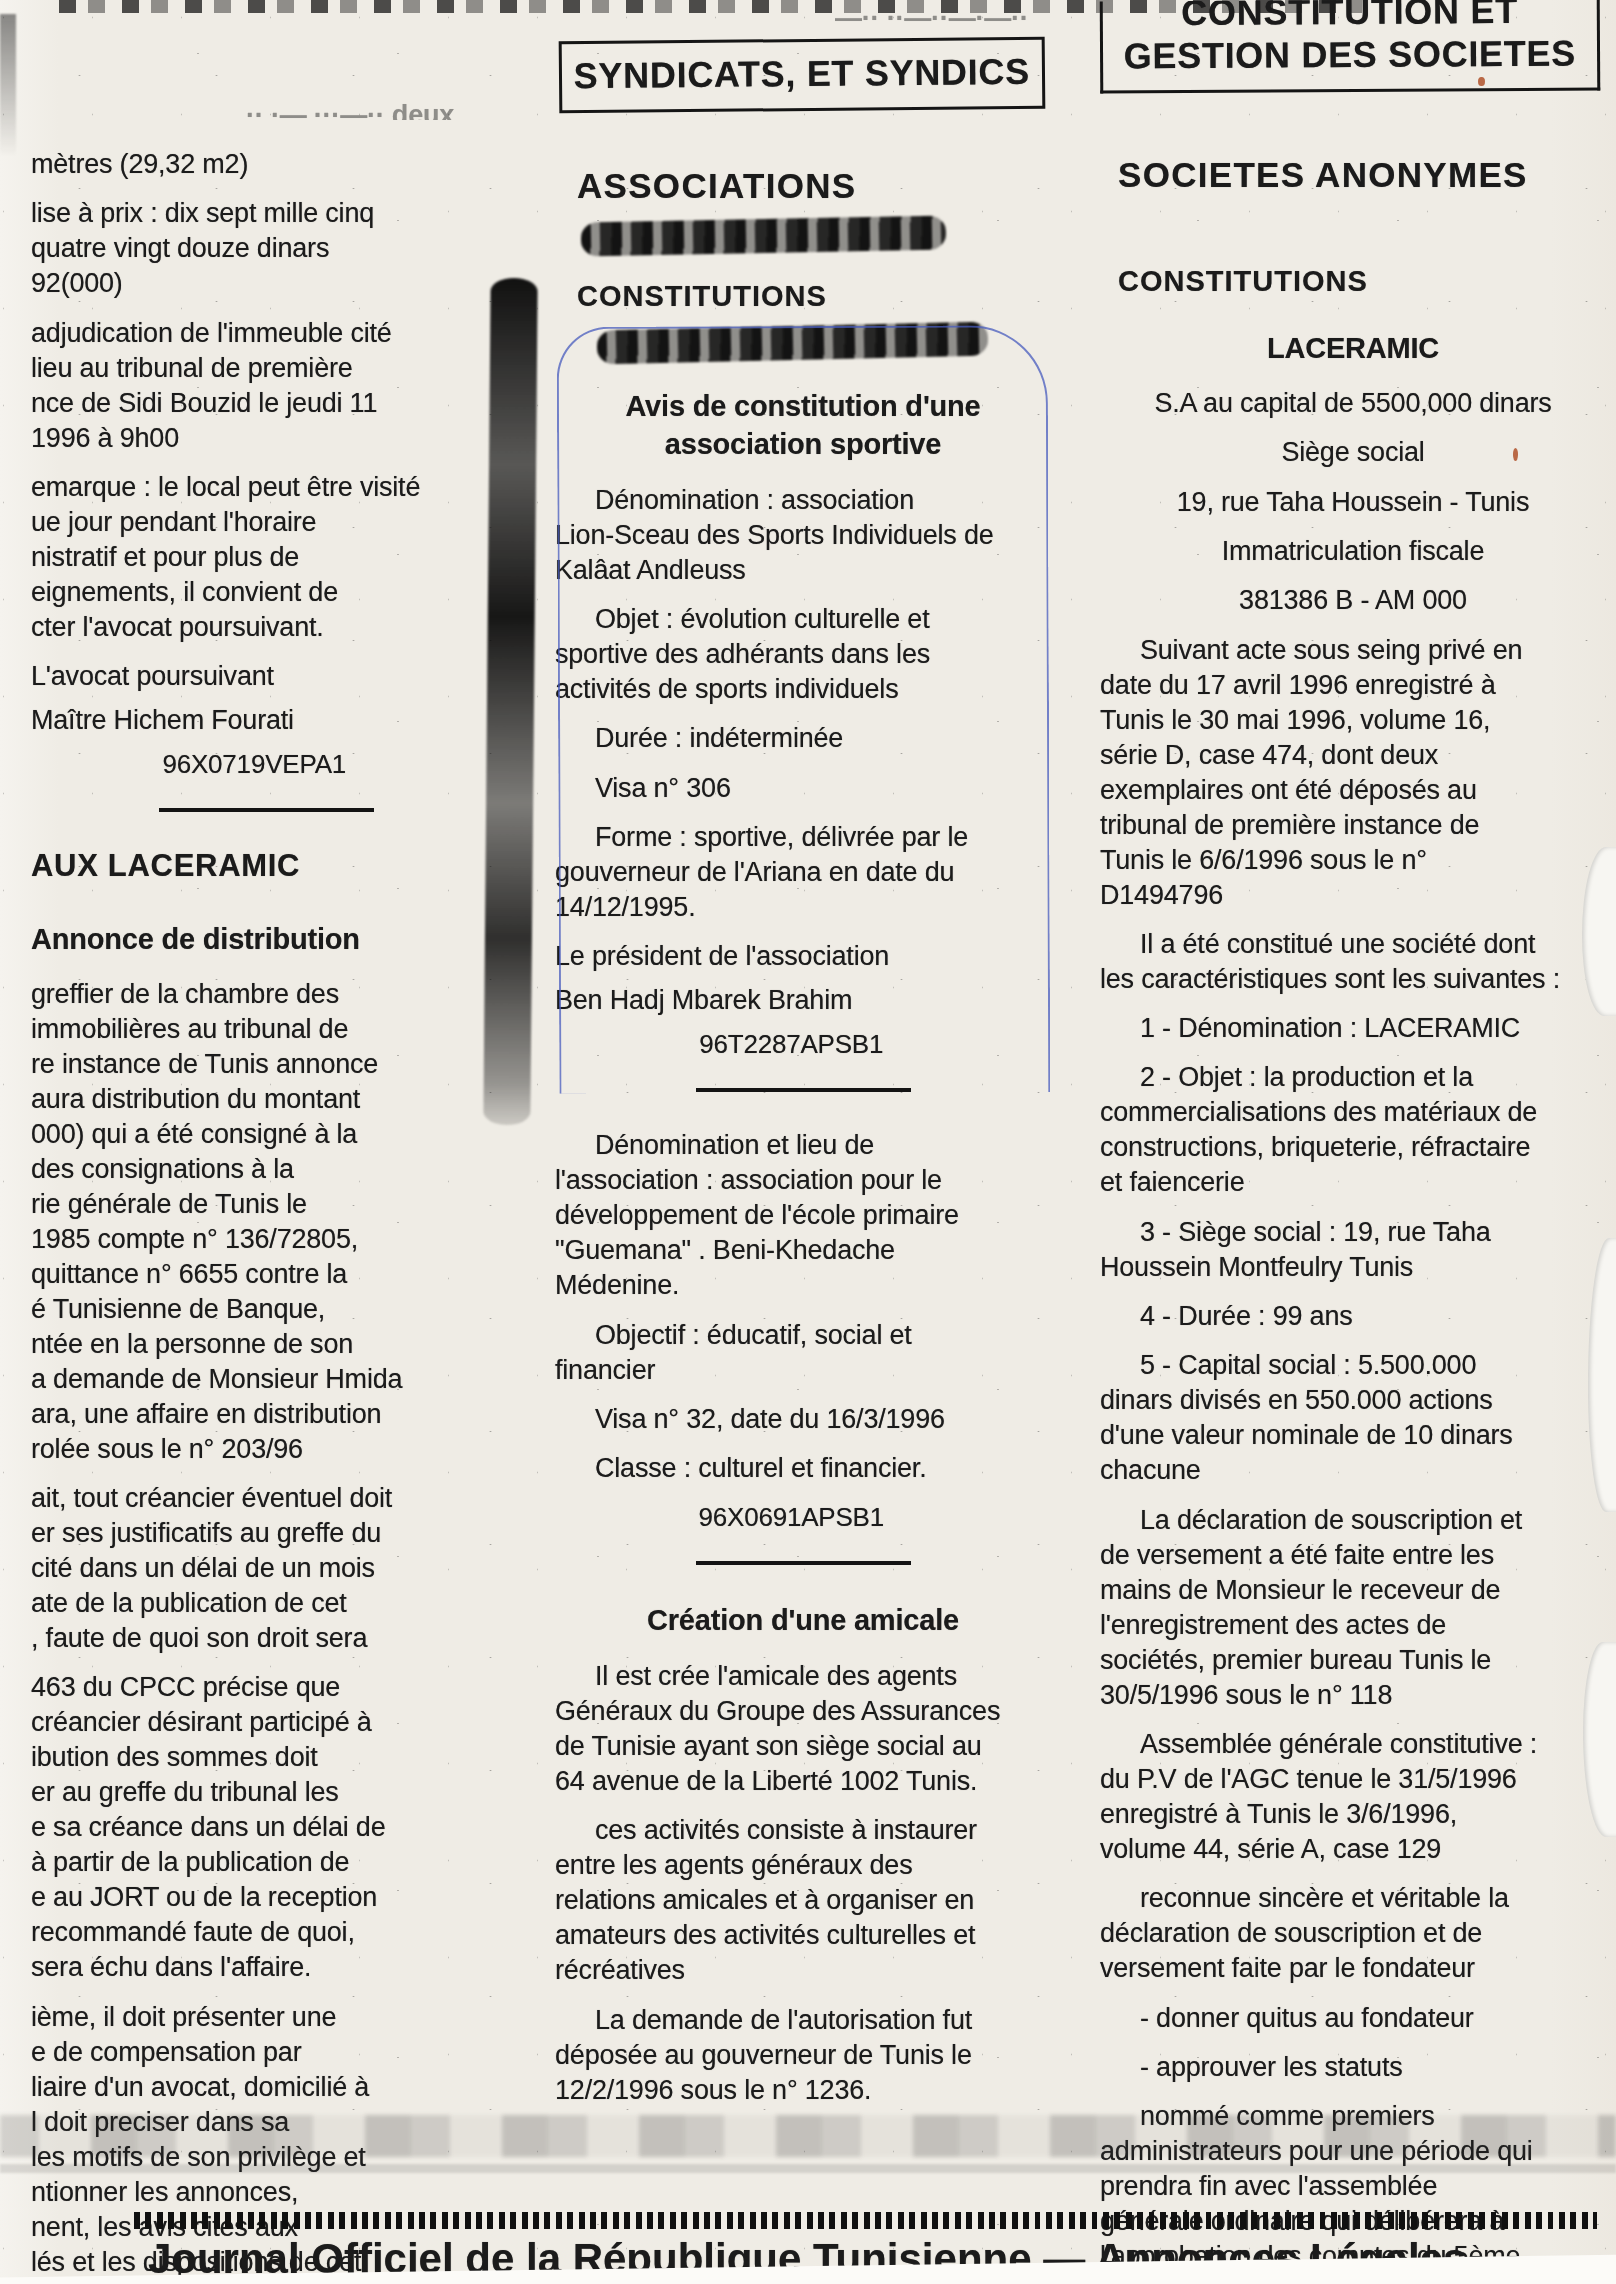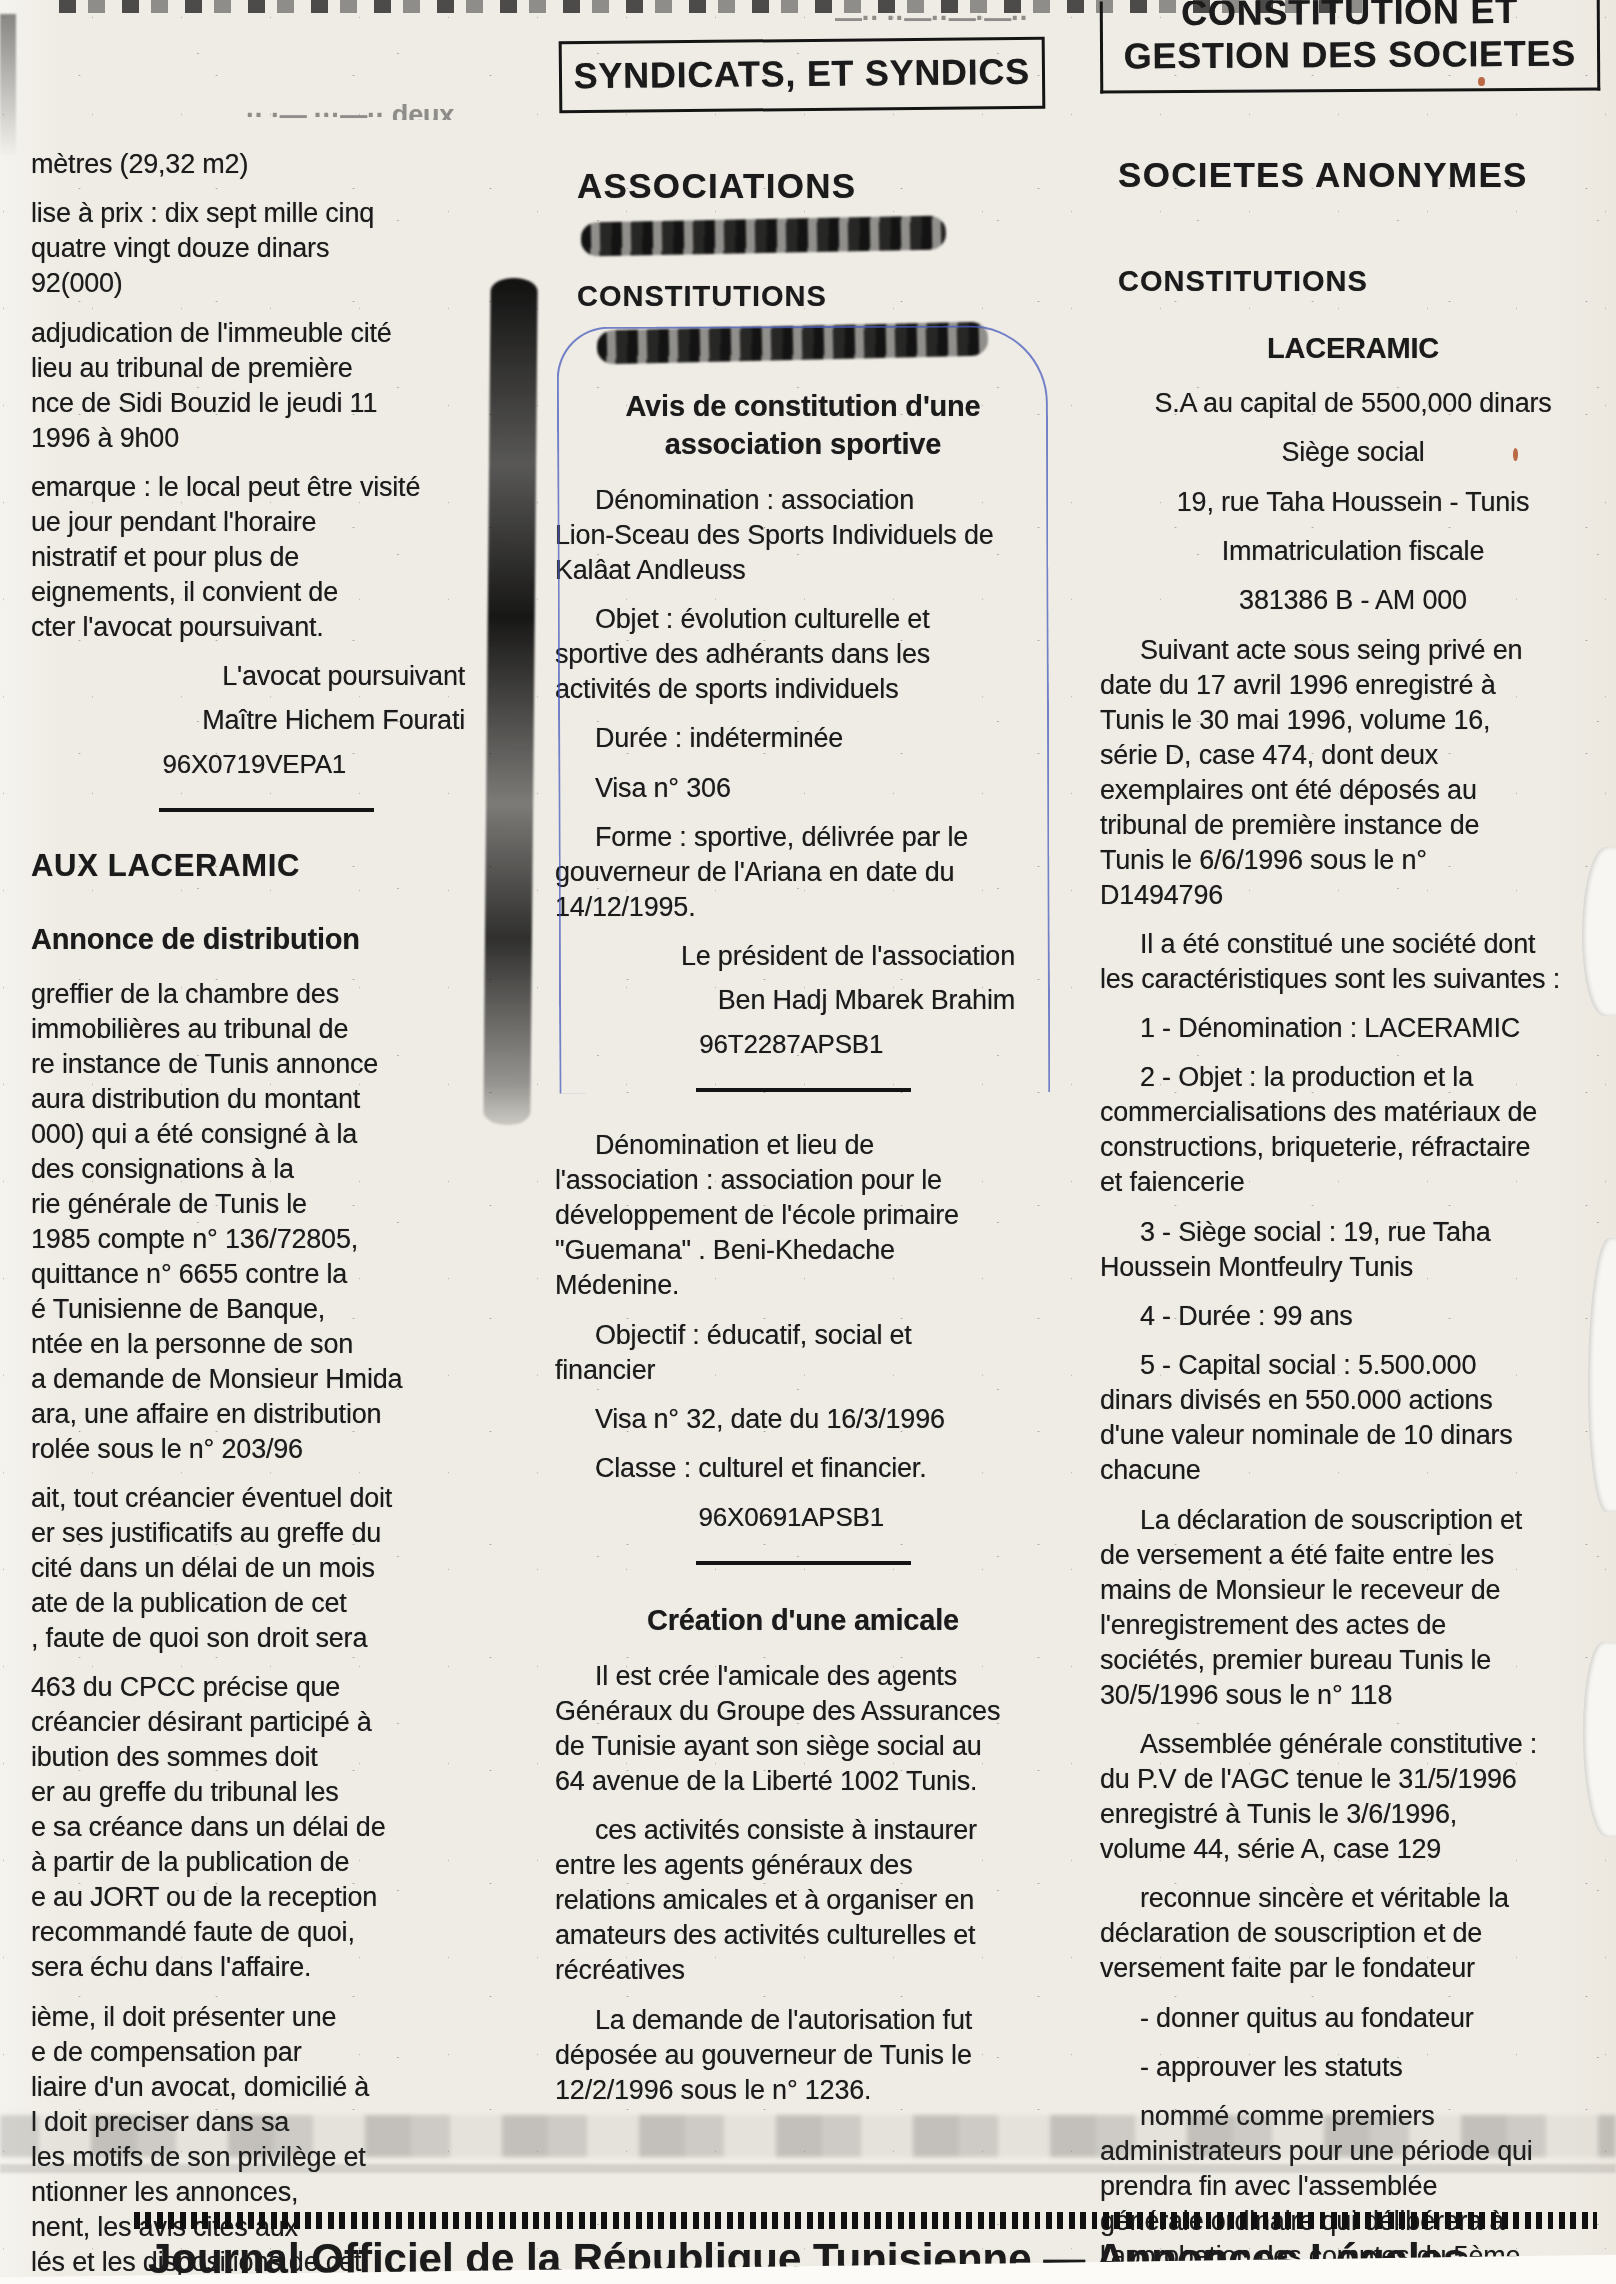--- a/index.html
+++ b/index.html
@@ -13,21 +13,21 @@
                      radial-gradient(rgba(0,0,0,.45) 0.9px,transparent 1.2px);
     background-size:137px 113px,89px 97px,200px 167px;
     background-position:11px 19px,48px 66px,98px 137px;}
   .col{position:absolute;top:0;}
   .col-left{left:31px;top:98px;width:470px;}
   .col-mid{left:555px;width:496px;}
   .col-right{left:1100px;width:506px;}
 
   .para{margin:0 0 14.3px;white-space:pre-line;font-size:27px;line-height:35px;letter-spacing:-0.2px;}
   .ind{text-indent:40px;}
-  .sig{text-align:right;padding-right:36px;margin-bottom:9px;}
+  .sig{padding-right:36px;margin-bottom:9px;}
   .code{text-align:center;padding-right:23.5px;margin-top:6.5px;margin-bottom:22px;font-size:26px;}
   .title{text-align:center;font-weight:700;font-size:29px;line-height:38px;margin:10.4px 0 19.5px;}
   .divider{border:0;border-top:4.6px solid #141414;width:215px;margin:26px auto 36px;height:0;}
   .h1{font-weight:700;font-size:31px;letter-spacing:0.7px;margin:17px 0 39px;}
   .h2{font-weight:700;font-size:29px;margin:15.6px 0 19.5px;}
   .ctr{text-align:center;}
   .faint{opacity:.45;height:22px;overflow:hidden;font-weight:700;margin-bottom:27px;}
   .left-frag{margin-left:215px;}
   .mid-frag{margin-left:280px;margin-top:1.3px;margin-bottom:0;}
 

